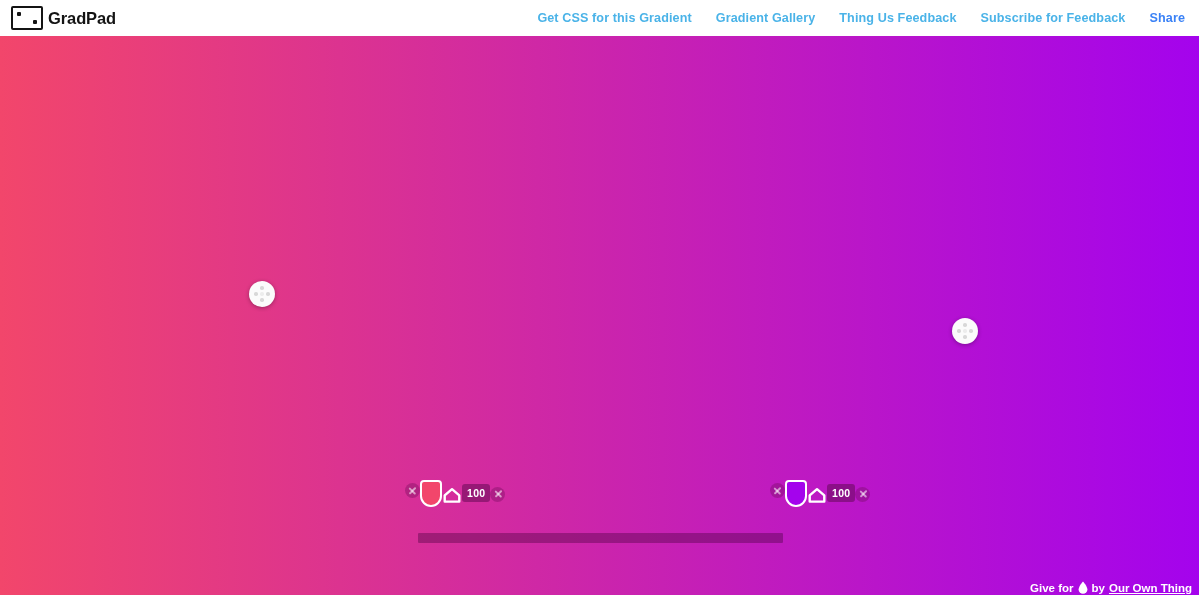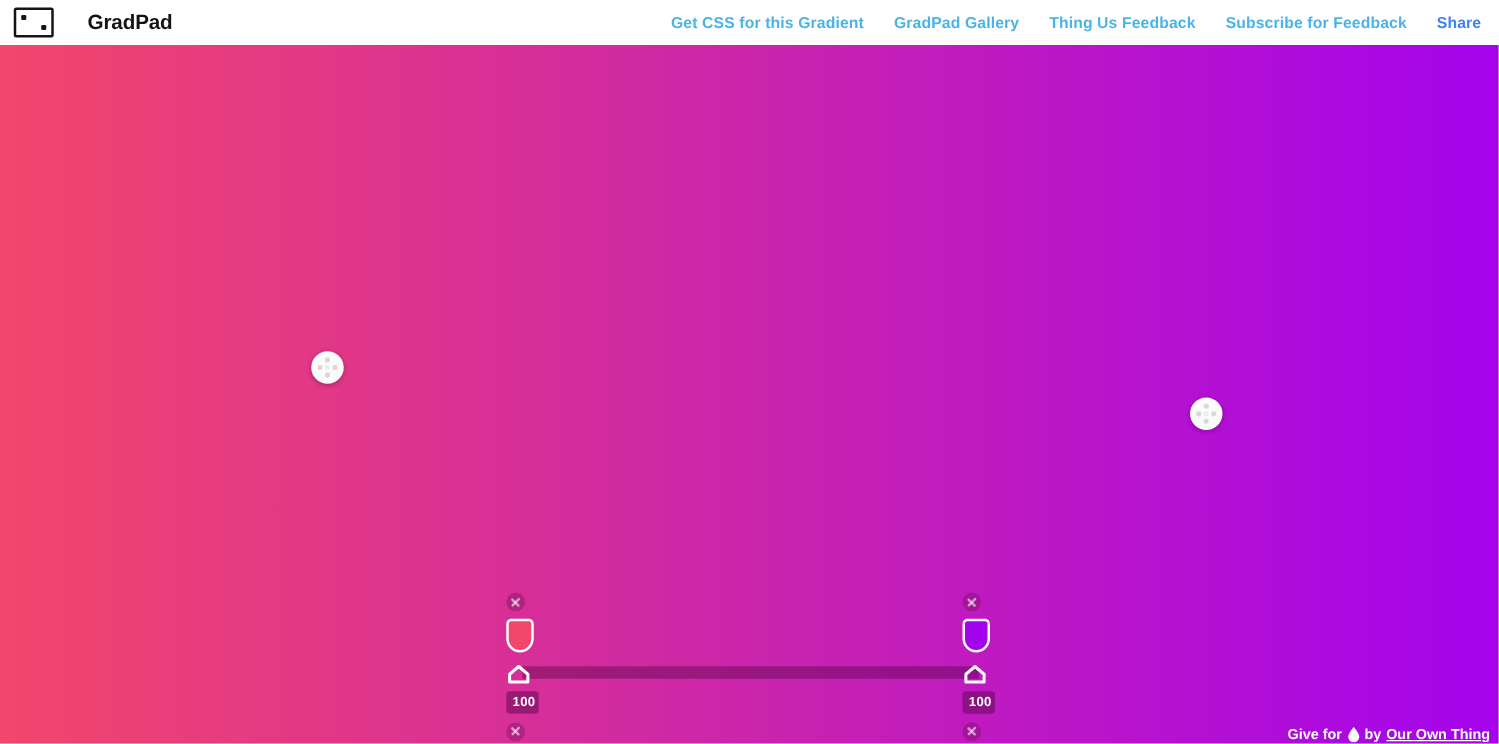--- a/index.html
+++ b/index.html
@@ -18,21 +18,21 @@
     width: 1199px;
     height: 36px;
     background: #ffffff;
     display: flex;
     align-items: center;
     z-index: 40;
   }
   #brand {
     display: flex;
     align-items: center;
-    gap: 27px;
+    gap: 5px;
     margin-left: 11px;
   }
   .logo-mark {
     width: 32px;
     height: 24px;
     border: 2.5px solid #141414;
     border-radius: 2px;
     position: relative;
     flex: none;
   }
@@ -121,21 +121,22 @@
     width: 0;
   }
   #stop-0 { left: 418px; }
   #stop-1 { left: 783px; }
 
   .stop-inner {
     position: relative;
     left: -13px;
     width: 26px;
     display: flex;
-    flex-direction: column;
+    flex-direction: row;
+    align-items: center;
   }
 
   .del-btn {
     width: 15px; height: 15px;
     border-radius: 50%;
     background: rgba(110,10,90,.36);
     position: relative;
     cursor: pointer;
     flex: none;
   }
@@ -229,21 +230,21 @@
   <div id="brand">
     <span class="logo-mark">
       <i class="d1"></i>
         <i class="d2"></i>
     </span>
     <span class="brand-name">GradPad</span>
   </div>
 
   <nav id="nav">
     <a class="nav-link" style="color: rgb(74, 179, 232);">Get CSS for this Gradient</a>
-    <a class="nav-link" style="color: rgb(74, 179, 232);">GradPad Gallery</a>
+    <a class="nav-link" style="color: rgb(74, 179, 232);">Gradient Gallery</a>
     <a class="nav-link" style="color: rgb(74, 179, 232);">Thing Us Feedback</a>
     <a class="nav-link" style="color: rgb(74, 179, 232);">Subscribe for Feedback</a>
     <a class="nav-link" style="color: #3b82f6;">Share</a>
   </nav>
 
 </div>
 
 <div id="canvas" style="background: linear-gradient(90deg, rgb(242, 70, 107) 0%, rgb(164, 3, 237) 100%);">
 
   <div class="point-handle" id="handle-start">

